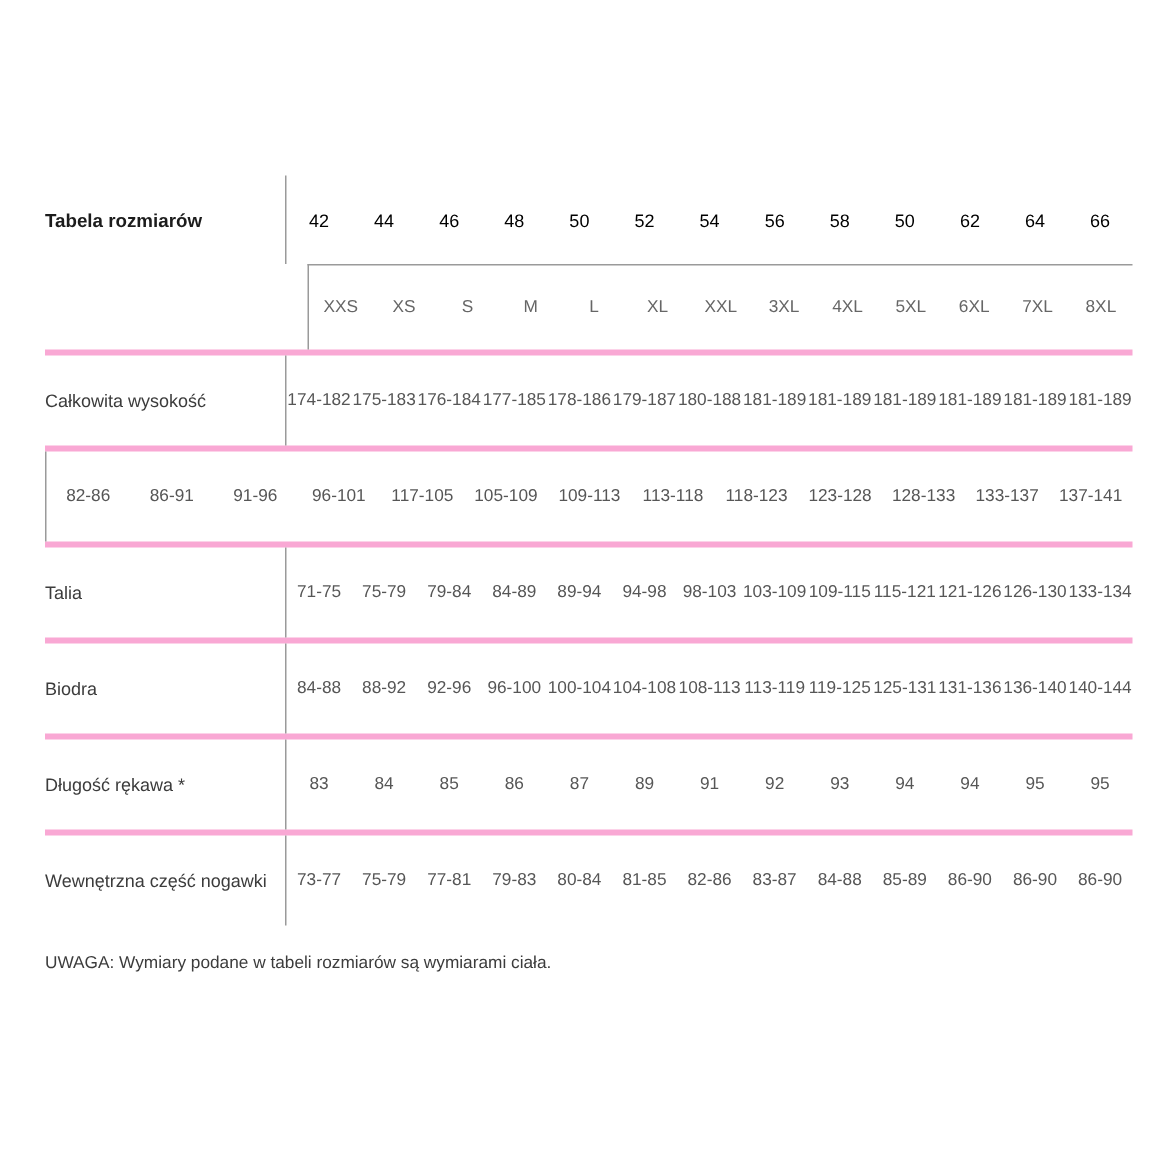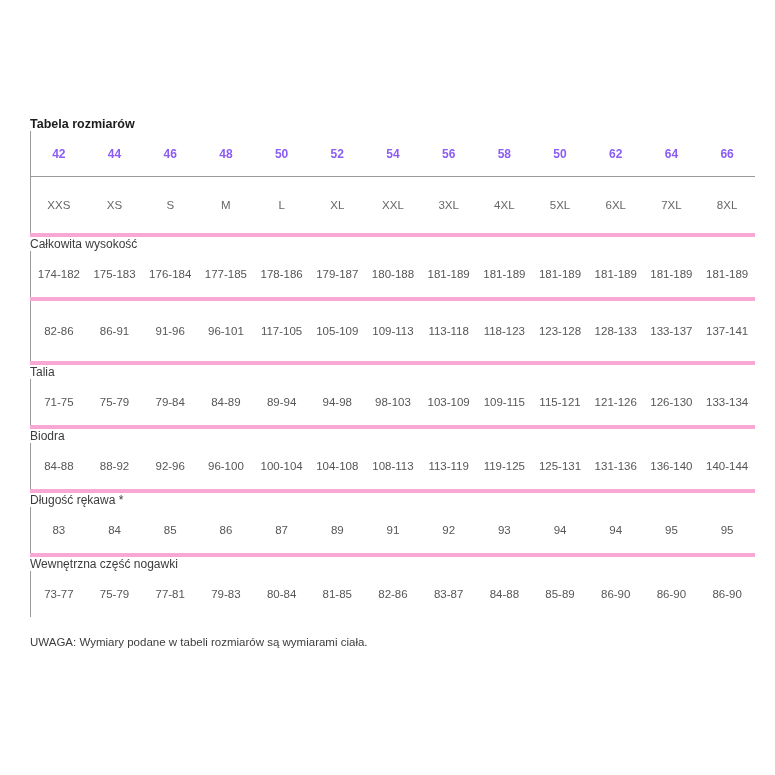--- a/index.html
+++ b/index.html
@@ -17,21 +17,20 @@
   }
   .size-table {
     position: absolute;
     left: 30px;
     top: 117px;
     width: 725px;
   }
   .trow {
     display: flex;
     align-items: stretch;
-    flex-direction: column;
   }
   .trow .label {
     width: 160px;
     box-sizing: border-box;
     padding-right: 8px;
     display: flex;
     align-items: center;
     font-size: 12px;
     color: #3c3c3c;
   }
@@ -46,25 +45,25 @@
     text-align: center;
     white-space: nowrap;
   }
   .header-row { height: 59px; }
   .header-row .title {
     font-weight: bold;
     color: #1c1c1c;
     font-size: 12.5px;
   }
   .header-row .cell {
-    font-weight: bold;
-    color: #8b5cf6;
+    font-weight: normal;
+    color: #000000;
     font-size: 12px;
   }
-  .subheader-row { height: 57px; }
+  .subheader-row { height: 57px; gap: 15px; }
   .subheader-row .cells {
     border-top: 1px solid #9a9a9a;
   }
   .subheader-row .cell {
     color: #666666;
     font-size: 11.5px;
   }
   .data-row {
     height: 60px;
     border-top: 4px solid #f9a8d4;

